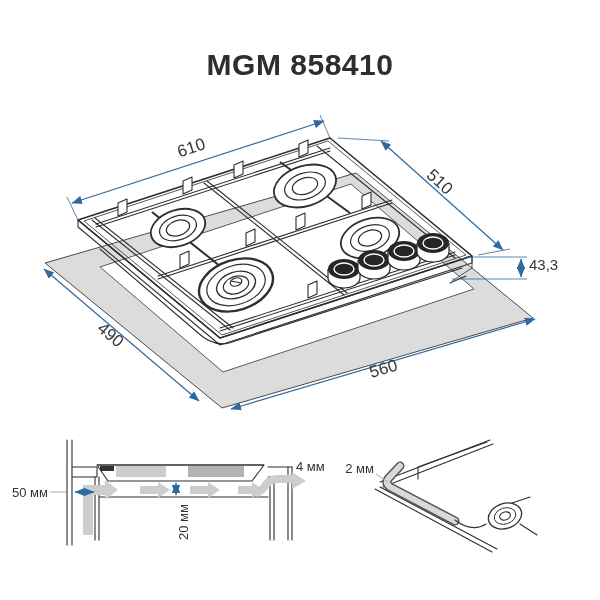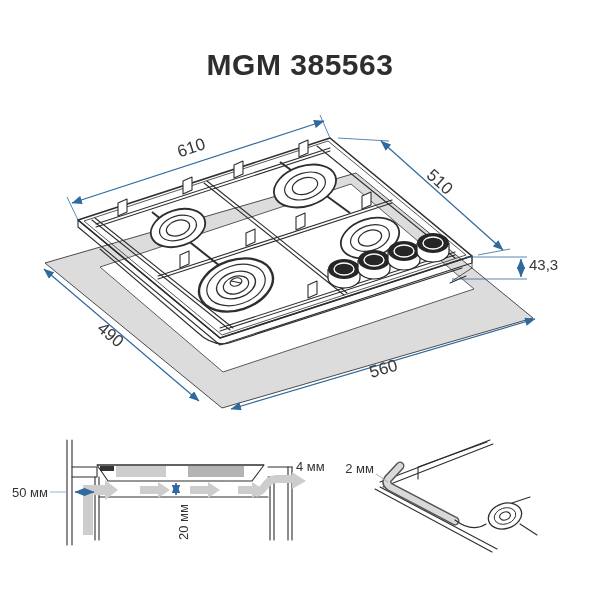--- a/index.html
+++ b/index.html
@@ -16,21 +16,21 @@
   .dimtxt{font-family:"Liberation Sans",sans-serif;font-size:17px;fill:#383838;}
   .dimtxt-s{font-family:"Liberation Sans",sans-serif;font-size:15px;fill:#383838;}
   .mmtxt{font-family:"Liberation Sans",sans-serif;font-size:13px;fill:#333;}
   .flow{fill:#cdcdcd;stroke:none;}
   .leader{stroke:#9ab0c8;stroke-width:1;fill:none;}
 </style>
 </head>
 <body>
 
 <div class="sheet">
-  <h1 class="title">MGM 385563</h1>
+  <h1 class="title">MGM 858410</h1>
 
   <svg width="600" height="600" viewBox="0 0 600 600">
     <defs>
       <marker id="ab" viewBox="0 0 10 8" refX="9.5" refY="4" markerWidth="9" markerHeight="7" orient="auto-start-reverse">
           <path d="M0,0 L10,4 L0,8 Z" fill="#2f6a9f"></path>
         </marker>
     </defs>
 
     <g>
 

